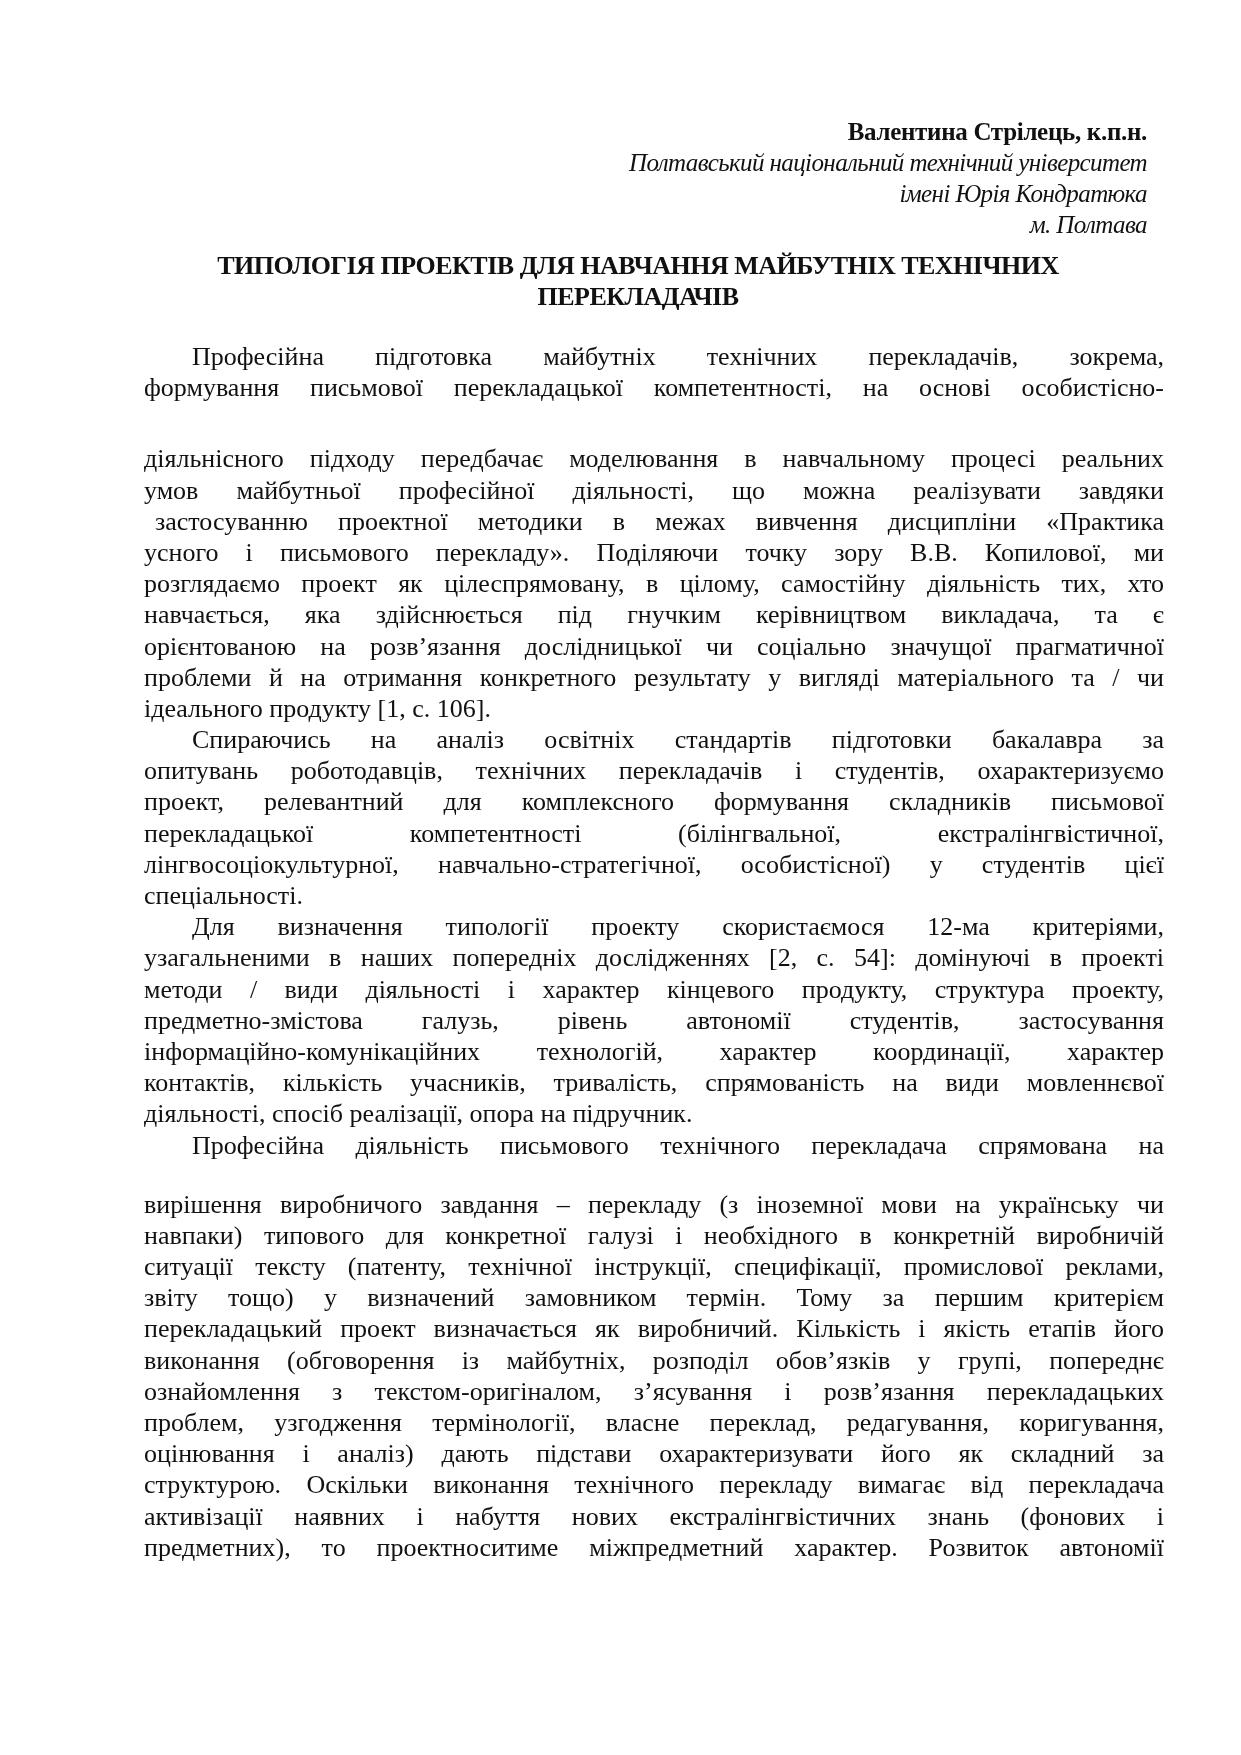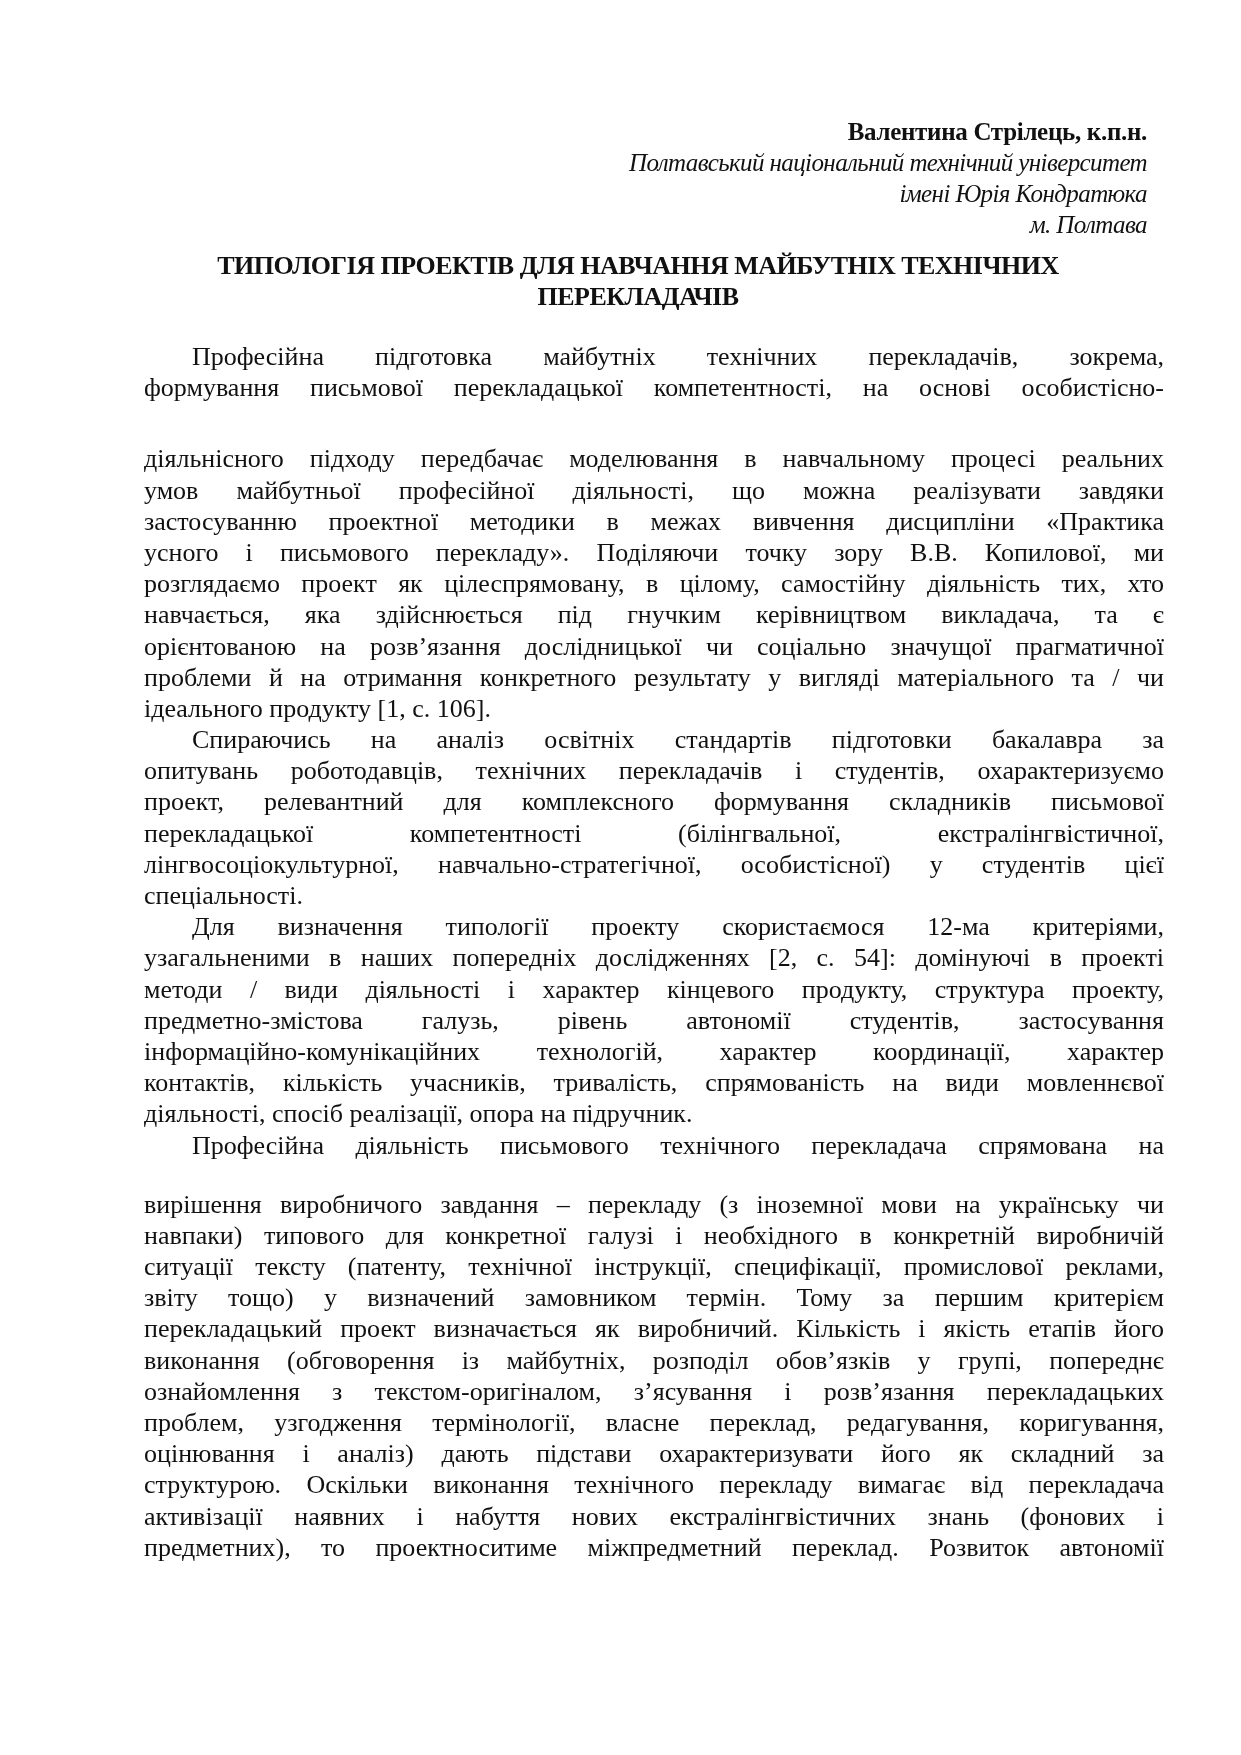--- a/index.html
+++ b/index.html
@@ -33,21 +33,21 @@
     <div>ПЕРЕКЛАДАЧІВ</div>
   </div>
 
   <div class="body-text">
 
     <div>
       <div class="line j indent" style="white-space: nowrap;">Професійна підготовка майбутніх технічних перекладачів, зокрема,</div>
       <div class="line j" style="white-space: nowrap;">формування письмової перекладацької компетентності, на основі особистісно-</div>
       <div class="line j" style="white-space: nowrap; margin-top: 40px;">діяльнісного підходу передбачає моделювання в навчальному процесі реальних</div>
       <div class="line j" style="white-space: nowrap;">умов майбутньої професійної діяльності, що можна реалізувати завдяки</div>
-      <div class="line j" style="white-space: nowrap;">застосуванню проектної методики в межах вивчення дисципліни «Практика</div>
+      <div class="line j" style="white-space: nowrap; margin-left: 11px;">застосуванню проектної методики в межах вивчення дисципліни «Практика</div>
       <div class="line j" style="white-space: nowrap;">усного і письмового перекладу». Поділяючи точку зору В.В. Копилової, ми</div>
       <div class="line j" style="white-space: nowrap;">розглядаємо проект як цілеспрямовану, в цілому, самостійну діяльність тих, хто</div>
       <div class="line j" style="white-space: nowrap;">навчається, яка здійснюється під гнучким керівництвом викладача, та є</div>
       <div class="line j" style="white-space: nowrap;">орієнтованою на розв’язання дослідницької чи соціально значущої прагматичної</div>
       <div class="line j" style="white-space: nowrap;">проблеми й на отримання конкретного результату у вигляді матеріального та / чи</div>
       <div class="line l" style="white-space: nowrap;">ідеального продукту [1, с. 106].</div>
     </div>
 
     <div>
       <div class="line j indent" style="white-space: nowrap;">Спираючись на аналіз освітніх стандартів підготовки бакалавра за</div>
@@ -74,17 +74,17 @@
       <div class="line j" style="white-space: nowrap;">навпаки) типового для конкретної галузі і необхідного в конкретній виробничій</div>
       <div class="line j" style="white-space: nowrap;">ситуації тексту (патенту, технічної інструкції, специфікації, промислової реклами,</div>
       <div class="line j" style="white-space: nowrap;">звіту тощо) у визначений замовником термін. Тому за першим критерієм</div>
       <div class="line j" style="white-space: nowrap;">перекладацький проект визначається як виробничий. Кількість і якість етапів його</div>
       <div class="line j" style="white-space: nowrap;">виконання (обговорення із майбутніх, розподіл обов’язків у групі, попереднє</div>
       <div class="line j" style="white-space: nowrap;">ознайомлення з текстом-оригіналом, з’ясування і розв’язання перекладацьких</div>
       <div class="line j" style="white-space: nowrap;">проблем, узгодження термінології, власне переклад, редагування, коригування,</div>
       <div class="line j" style="white-space: nowrap;">оцінювання і аналіз) дають підстави охарактеризувати його як складний за</div>
       <div class="line j" style="white-space: nowrap;">структурою. Оскільки виконання технічного перекладу вимагає від перекладача</div>
       <div class="line j" style="white-space: nowrap;">активізації наявних і набуття нових екстралінгвістичних знань (фонових і</div>
-      <div class="line j" style="white-space: nowrap;">предметних), то проектноситиме міжпредметний переклад. Розвиток автономії</div>
+      <div class="line j" style="white-space: nowrap;">предметних), то проектноситиме міжпредметний характер. Розвиток автономії</div>
     </div>
 
   </div>
 </div>
 
 </body></html>

